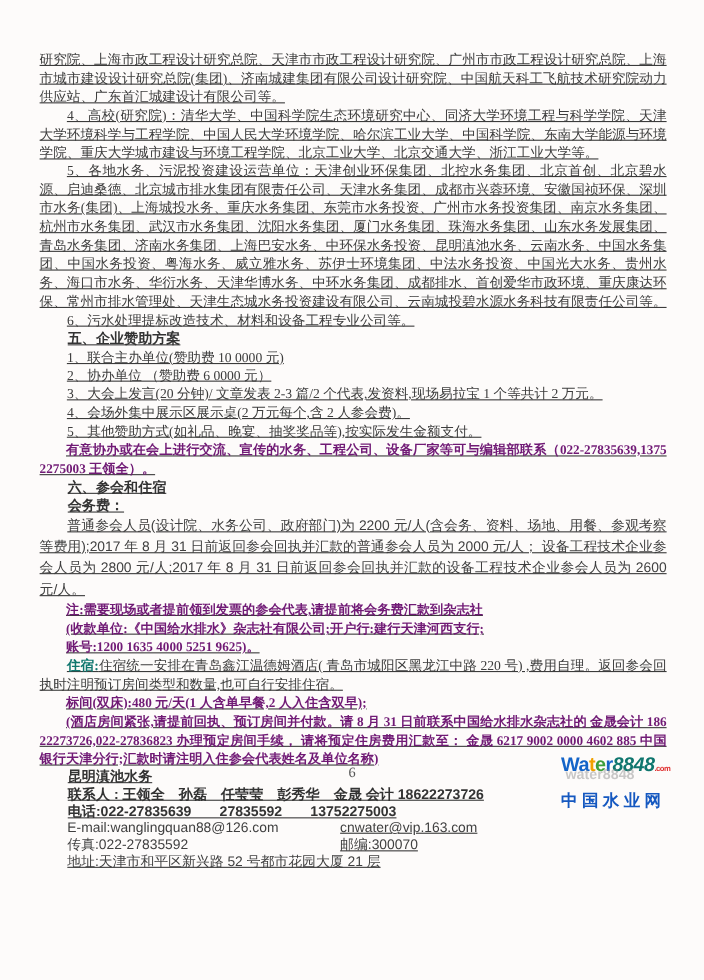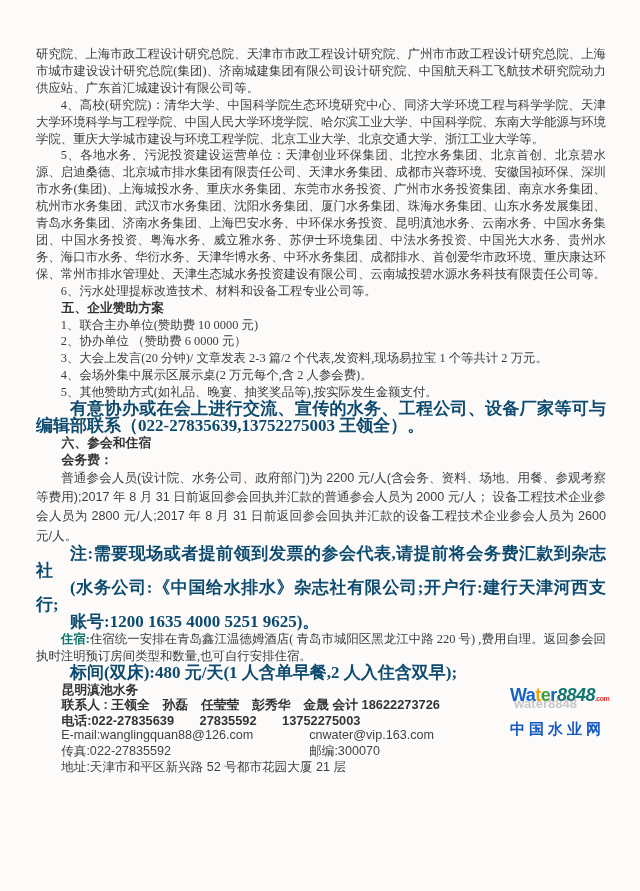--- a/index.html
+++ b/index.html
@@ -8,40 +8,41 @@
     background: #fdfbfa;
     position: relative;
     font-family: "Liberation Serif", "DejaVu Serif", serif;
     color: #3b3b3b;
   }
   .page {
     position: absolute;
     left: 0; top: 0;
     width: 640px; height: 742px;
     padding: 46px 34px 0 36px;
+    text-decoration: underline;
   }
   .doc p { margin: 0; }
   .ln {
     text-align: justify;
     text-justify: inter-ideograph;
     word-break: break-all;
   }
   .ln.ind { text-indent: 2em; }
   .serif {
     font-family: "Liberation Serif", "DejaVu Serif", serif;
     font-size: 12.4px;
     line-height: 16.9px;
     color: #3c3c3c;
   }
   .serif-bold {
     font-family: "Liberation Serif", "DejaVu Serif", serif;
-    font-size: 17px;
+    font-size: 12px;
     line-height: 16.9px;
     font-weight: bold;
-    color: #0c4a6e;
+    color: #701a75;
   }
   .sans {
     font-family: "Liberation Sans", "DejaVu Sans", sans-serif;
     font-size: 12.6px;
     line-height: 19.4px;
     color: #3f3f3f;
   }
   .sans-bold {
     font-family: "Liberation Sans", "DejaVu Sans", sans-serif;
     font-size: 12.8px;
@@ -118,24 +119,25 @@
       <p class="ln serif ind">1、联合主办单位(赞助费 10 0000 元)</p>
       <p class="ln serif ind">2、协办单位 （赞助费 6 0000 元）</p>
       <p class="ln serif ind">3、大会上发言(20 分钟)/ 文章发表 2-3 篇/2 个代表,发资料,现场易拉宝 1 个等共计 2 万元。</p>
       <p class="ln serif ind">4、会场外集中展示区展示桌(2 万元每个,含 2 人参会费)。</p>
       <p class="ln serif ind">5、其他赞助方式(如礼品、晚宴、抽奖奖品等),按实际发生金额支付。</p>
       <p class="ln serif-bold ind">有意协办或在会上进行交流、宣传的水务、工程公司、设备厂家等可与编辑部联系（022-27835639,13752275003 王领全）。</p>
       <p class="ln sans-bold ind">六、参会和住宿</p>
       <p class="ln sans-bold ind">会务费：</p>
       <p class="ln sans ind">普通参会人员(设计院、水务公司、政府部门)为 2200 元/人(含会务、资料、场地、用餐、参观考察等费用);2017 年 8 月 31 日前返回参会回执并汇款的普通参会人员为 2000 元/人； 设备工程技术企业参会人员为 2800 元/人;2017 年 8 月 31 日前返回参会回执并汇款的设备工程技术企业参会人员为 2600 元/人。</p>
       <p class="ln serif-bold ind">注:需要现场或者提前领到发票的参会代表,请提前将会务费汇款到杂志社</p>
-      <p class="ln serif-bold ind">(水务公司:《中国给水排水》杂志社有限公司;开户行:建行天津河西支行;</p>
+      <p class="ln serif-bold ind">(收款单位:《中国给水排水》杂志社有限公司;开户行:建行天津河西支行;</p>
       <p class="ln serif-bold ind">账号:1200 1635 4000 5251 9625)。</p>
       <p class="ln serif ind"><b>住宿:</b>住宿统一安排在青岛鑫江温德姆酒店( 青岛市城阳区黑龙江中路 220 号) ,费用自理。返回参会回执时注明预订房间类型和数量,也可自行安排住宿。</p>
       <p class="ln serif-bold ind">标间(双床):480 元/天(1 人含单早餐,2 人入住含双早);</p>
+      <p class="ln serif-bold ind">(酒店房间紧张,请提前回执、预订房间并付款。请 8 月 31 日前联系中国给水排水杂志社的 金晟会计 18622273726,022-27836823 办理预定房间手续， 请将预定住房费用汇款至： 金晟 6217 9002 0000 4602 885 中国银行天津分行;汇款时请注明入住参会代表姓名及单位名称)</p>
       <p class="ln sans-bold contact ind">昆明滇池水务</p>
       <p class="ln sans-bold contact ind">联系人 : 王领全　孙磊　任莹莹　彭秀华　金晟 会计 18622273726</p>
       <p class="ln sans-bold contact ind">电话:022-27835639　　27835592　　13752275003</p>
       <p class="ln sans contact pair ind"><span class="col1">E-mail:wanglingquan88@126.com</span><span>cnwater@vip.163.com</span></p>
       <p class="ln sans contact pair ind"><span class="col1">传真:022-27835592</span><span>邮编:300070</span></p>
       <p class="ln sans contact ind">地址:天津市和平区新兴路 52 号都市花园大厦 21 层</p>
     </div>
 
   <div class="page-number">6</div>
 

